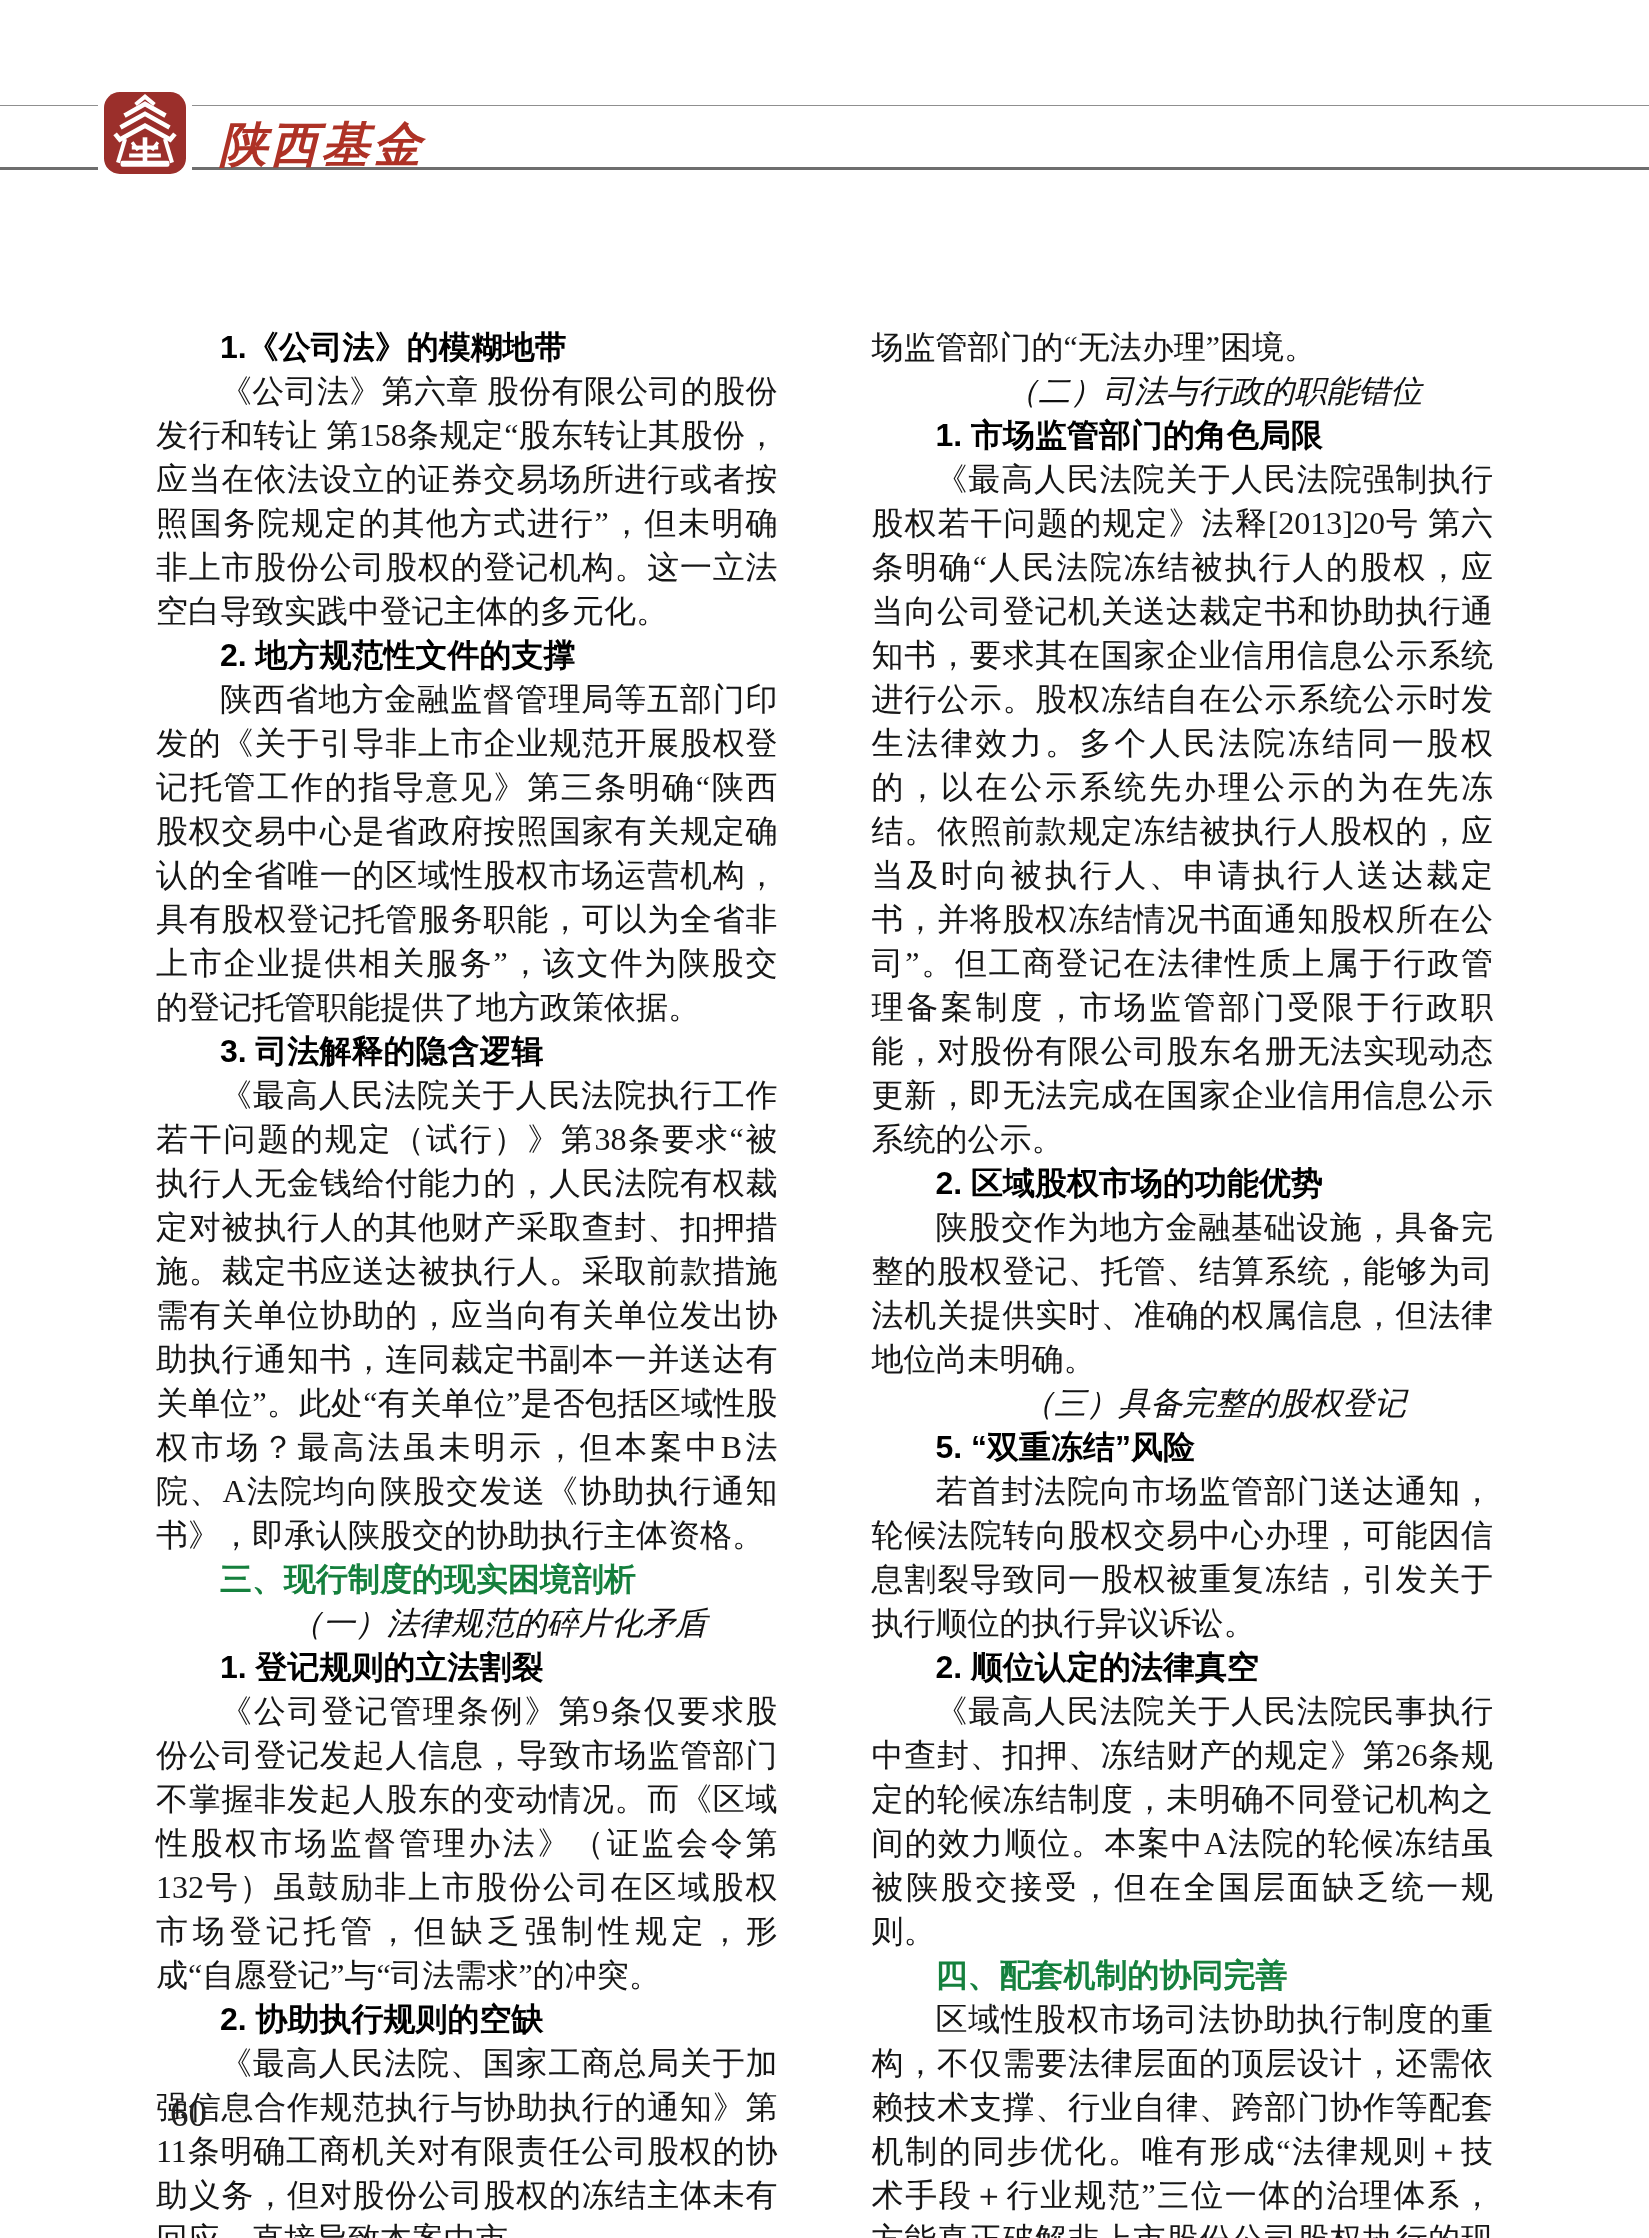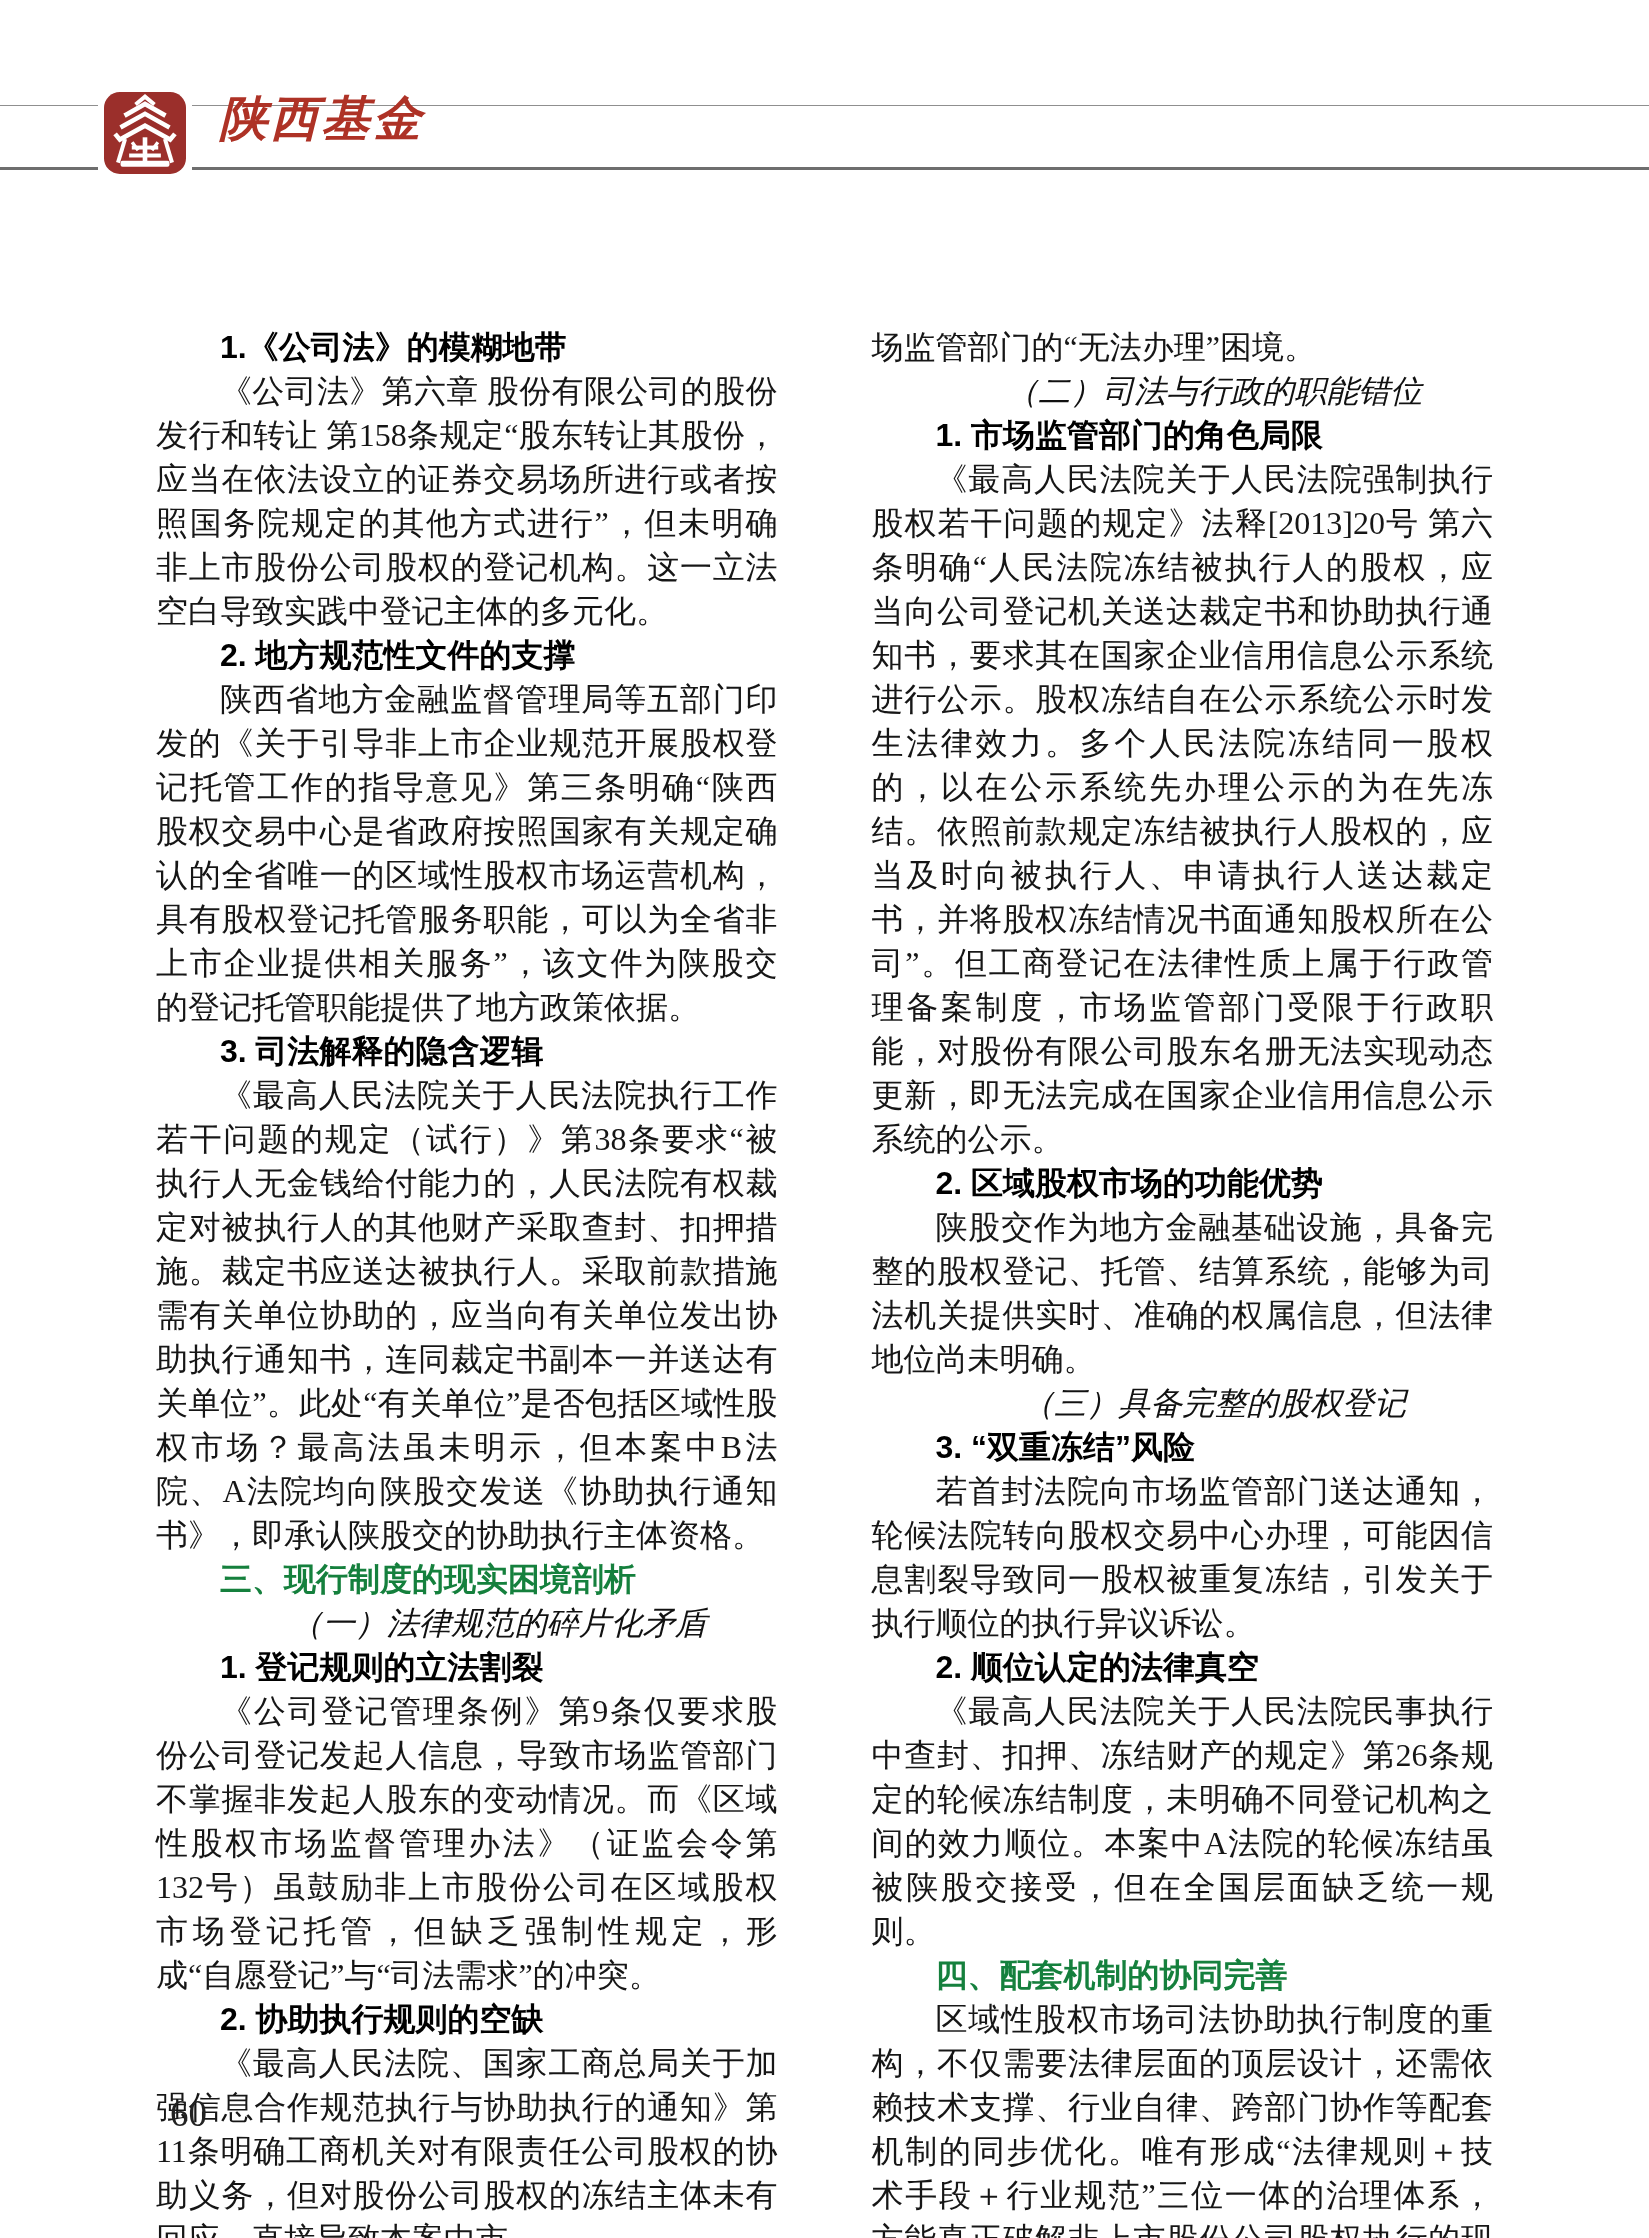--- a/index.html
+++ b/index.html
@@ -15,21 +15,21 @@
   .rule-top{top:105px;height:1.3px;background:#8f8f8f;}
   .rule-bottom{top:167px;height:2.7px;background:#6e6e6e;}
   
   .logo-wrap{
     position:absolute;left:98px;top:87px;width:94px;height:94px;
     background:#ffffff;display:flex;align-items:center;justify-content:center;
     z-index:2;
   }
   
   .brand{
-    position:absolute;left:219px;top:87px;height:64px;
+    position:absolute;left:219px;top:113px;height:64px;
     font-size:48px;line-height:64px;font-weight:bold;font-style:italic;
     color:#ae3226;letter-spacing:3.3px;z-index:2;
     font-family:"Liberation Serif", serif;
   }
   
   .content{
     position:absolute;left:156px;top:325px;width:1337px;
     display:flex;column-gap:94px;
   }
   .col{
@@ -104,21 +104,21 @@
       <p class="para">《最高人民法院、国家工商总局关于加强信息合作规范执行与协助执行的通知》第11条明确工商机关对有限责任公司股权的协助义务，但对股份公司股权的冻结主体未有回应，直接导致本案中市</p>
     </div>
   <div class="col">
       <p class="para cont">场监管部门的“无法办理”困境。</p>
       <p class="h-kai">（二）司法与行政的职能错位</p>
       <p class="h-bold">1. 市场监管部门的角色局限</p>
       <p class="para">《最高人民法院关于人民法院强制执行股权若干问题的规定》法释[2013]20号 第六条明确“人民法院冻结被执行人的股权，应当向公司登记机关送达裁定书和协助执行通知书，要求其在国家企业信用信息公示系统进行公示。股权冻结自在公示系统公示时发生法律效力。多个人民法院冻结同一股权的，以在公示系统先办理公示的为在先冻结。依照前款规定冻结被执行人股权的，应当及时向被执行人、申请执行人送达裁定书，并将股权冻结情况书面通知股权所在公司”。但工商登记在法律性质上属于行政管理备案制度，市场监管部门受限于行政职能，对股份有限公司股东名册无法实现动态更新，即无法完成在国家企业信用信息公示系统的公示。</p>
       <p class="h-bold">2. 区域股权市场的功能优势</p>
       <p class="para">陕股交作为地方金融基础设施，具备完整的股权登记、托管、结算系统，能够为司法机关提供实时、准确的权属信息，但法律地位尚未明确。</p>
       <p class="h-kai">（三）具备完整的股权登记</p>
-      <p class="h-bold">3. “双重冻结”风险</p>
+      <p class="h-bold">5. “双重冻结”风险</p>
       <p class="para">若首封法院向市场监管部门送达通知，轮候法院转向股权交易中心办理，可能因信息割裂导致同一股权被重复冻结，引发关于执行顺位的执行异议诉讼。</p>
       <p class="h-bold">2. 顺位认定的法律真空</p>
       <p class="para">《最高人民法院关于人民法院民事执行中查封、扣押、冻结财产的规定》第26条规定的轮候冻结制度，未明确不同登记机构之间的效力顺位。本案中A法院的轮候冻结虽被陕股交接受，但在全国层面缺乏统一规则。</p>
       <p class="h-red">四、配套机制的协同完善</p>
       <p class="para">区域性股权市场司法协助执行制度的重构，不仅需要法律层面的顶层设计，还需依赖技术支撑、行业自律、跨部门协作等配套机制的同步优化。唯有形成“法律规则＋技术手段＋行业规范”三位一体的治理体系，方能真正破解非上市股份公司股权执行的现实困境。</p>
     </div>
 </div>
 
 <div class="page-num">60</div>
 

